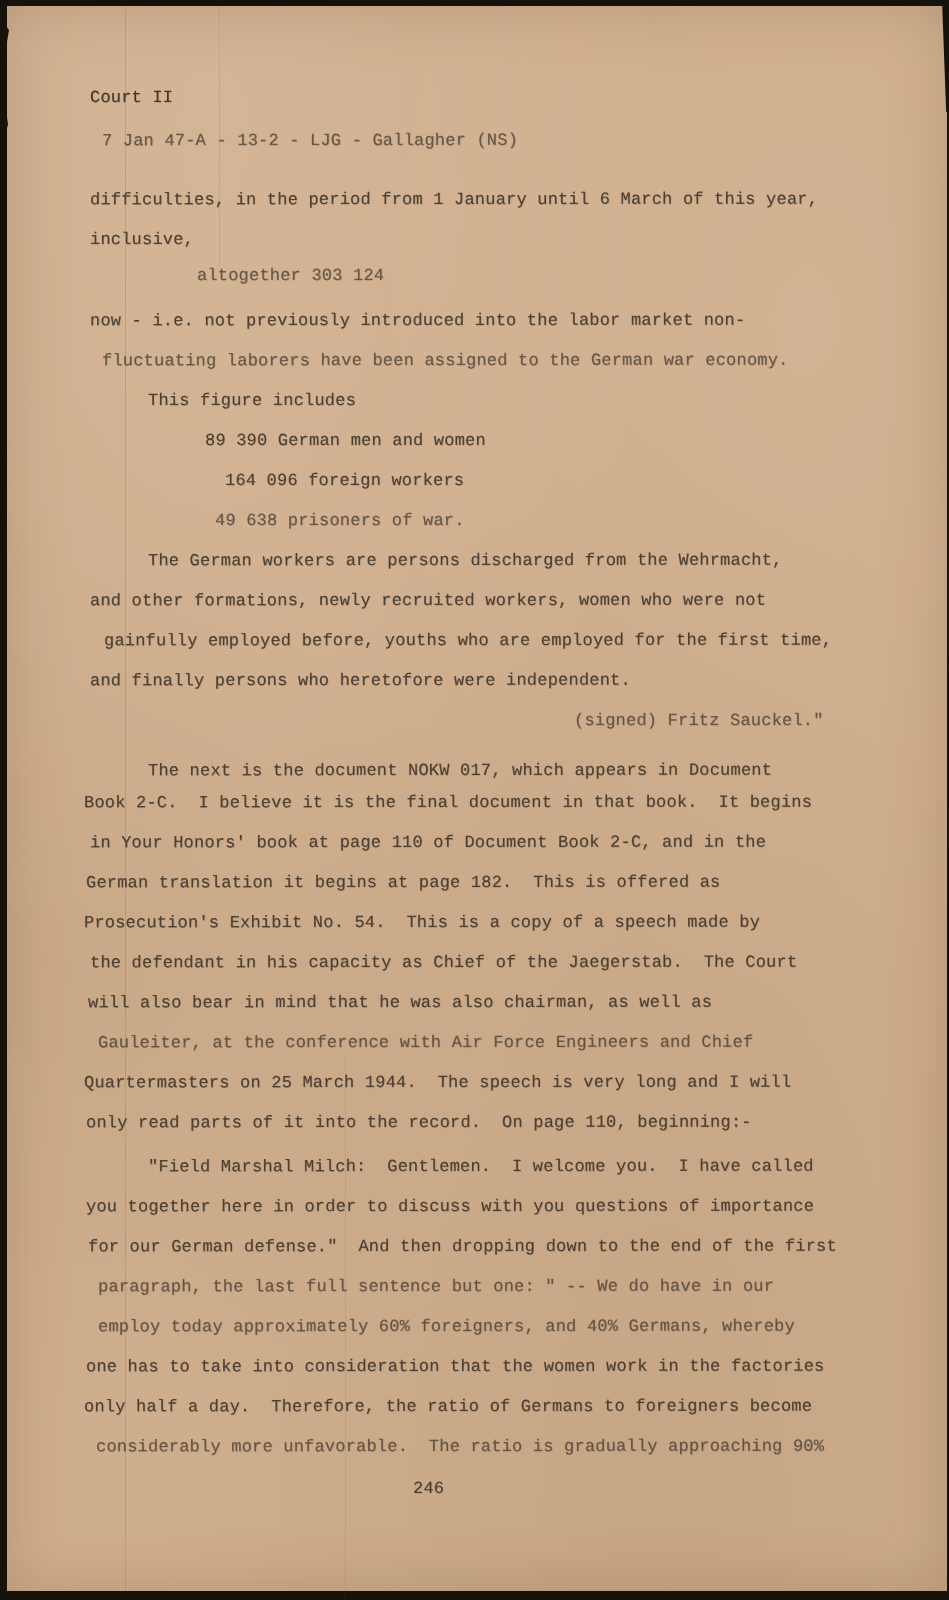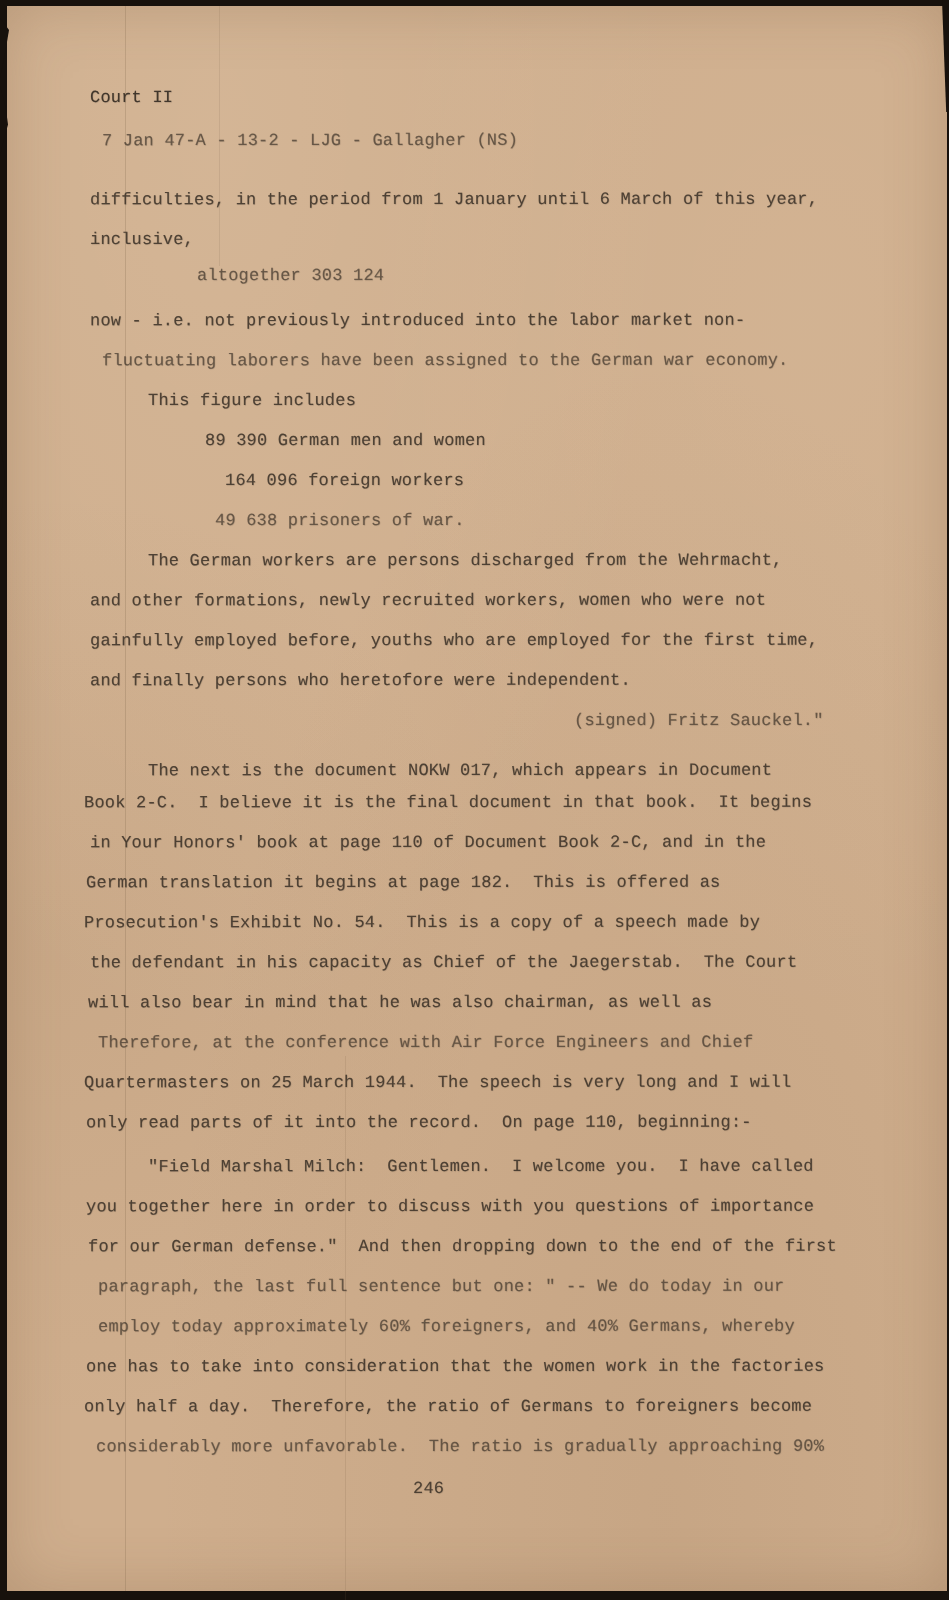--- a/index.html
+++ b/index.html
@@ -60,35 +60,35 @@
 <div class="tline" style="left:90px;top:230px;">inclusive,</div>
 <div class="tline faint" style="left:185px;top:266px;">altogether 303 124</div>
 <div class="tline" style="left:90px;top:311px;">now - i.e. not previously introduced into the labor market non-</div>
 <div class="tline faint" style="left:90px;top:351px;">fluctuating laborers have been assigned to the German war economy.</div>
 <div class="tline" style="left:148px;top:391px;">This figure includes</div>
 <div class="tline" style="left:205px;top:431px;">89 390 German men and women</div>
 <div class="tline" style="left:193px;top:471px;margin-left:32px;">164 096 foreign workers</div>
 <div class="tline faint" style="left:203px;top:511px;">49 638 prisoners of war.</div>
 <div class="tline" style="left:148px;top:551px;">The German workers are persons discharged from the Wehrmacht,</div>
 <div class="tline" style="left:90px;top:591px;text-align:center;">and other formations, newly recruited workers, women who were not</div>
-<div class="tline" style="left:90px;top:631px;">gainfully employed before, youths who are employed for the first time,</div>
+<div class="tline" style="left:104px;top:631px;">gainfully employed before, youths who are employed for the first time,</div>
 <div class="tline" style="left:90px;top:671px;">and finally persons who heretofore were independent.</div>
 <div class="tline faint" style="left:562px;top:711px;">(signed) Fritz Sauckel."</div>
 <div class="tline" style="left:148px;top:753px;margin-top:8px;">The next is the document NOKW 017, which appears in Document</div>
 <div class="tline" style="left:84px;top:793px;">Book 2-C.  I believe it is the final document in that book.  It begins</div>
 <div class="tline" style="left:90px;top:833px;">in Your Honors' book at page 110 of Document Book 2-C, and in the</div>
 <div class="tline" style="left:86px;top:873px;">German translation it begins at page 182.  This is offered as</div>
 <div class="tline" style="left:84px;top:913px;">Prosecution's Exhibit No. 54.  This is a copy of a speech made by</div>
 <div class="tline" style="left:90px;top:953px;">the defendant in his capacity as Chief of the Jaegerstab.  The Court</div>
 <div class="tline" style="left:88px;top:993px;">will also bear in mind that he was also chairman, as well as</div>
-<div class="tline faint" style="left:86px;top:1033px;">Therefore, at the conference with Air Force Engineers and Chief</div>
+<div class="tline faint" style="left:86px;top:1033px;">Gauleiter, at the conference with Air Force Engineers and Chief</div>
 <div class="tline" style="left:84px;top:1073px;text-align:center;">Quartermasters on 25 March 1944.  The speech is very long and I will</div>
 <div class="tline" style="left:86px;top:1113px;">only read parts of it into the record.  On page 110, beginning:-</div>
 <div class="tline" style="left:148px;top:1157px;">"Field Marshal Milch:  Gentlemen.  I welcome you.  I have called</div>
 <div class="tline" style="left:86px;top:1197px;">you together here in order to discuss with you questions of importance</div>
 <div class="tline" style="left:88px;top:1237px;">for our German defense."  And then dropping down to the end of the first</div>
-<div class="tline faint" style="left:86px;top:1277px;">paragraph, the last full sentence but one: " -- We do today in our</div>
+<div class="tline faint" style="left:86px;top:1277px;">paragraph, the last full sentence but one: " -- We do have in our</div>
 <div class="tline faint" style="left:86px;top:1317px;">employ today approximately 60% foreigners, and 40% Germans, whereby</div>
 <div class="tline" style="left:86px;top:1357px;">one has to take into consideration that the women work in the factories</div>
 <div class="tline" style="left:84px;top:1397px;">only half a day.  Therefore, the ratio of Germans to foreigners become</div>
 <div class="tline faint" style="left:84px;top:1437px;">considerably more unfavorable.  The ratio is gradually approaching 90%</div>
 
 <div class="tline" style="left:413px;top:1479px;">246</div>
 
 </body></html>

